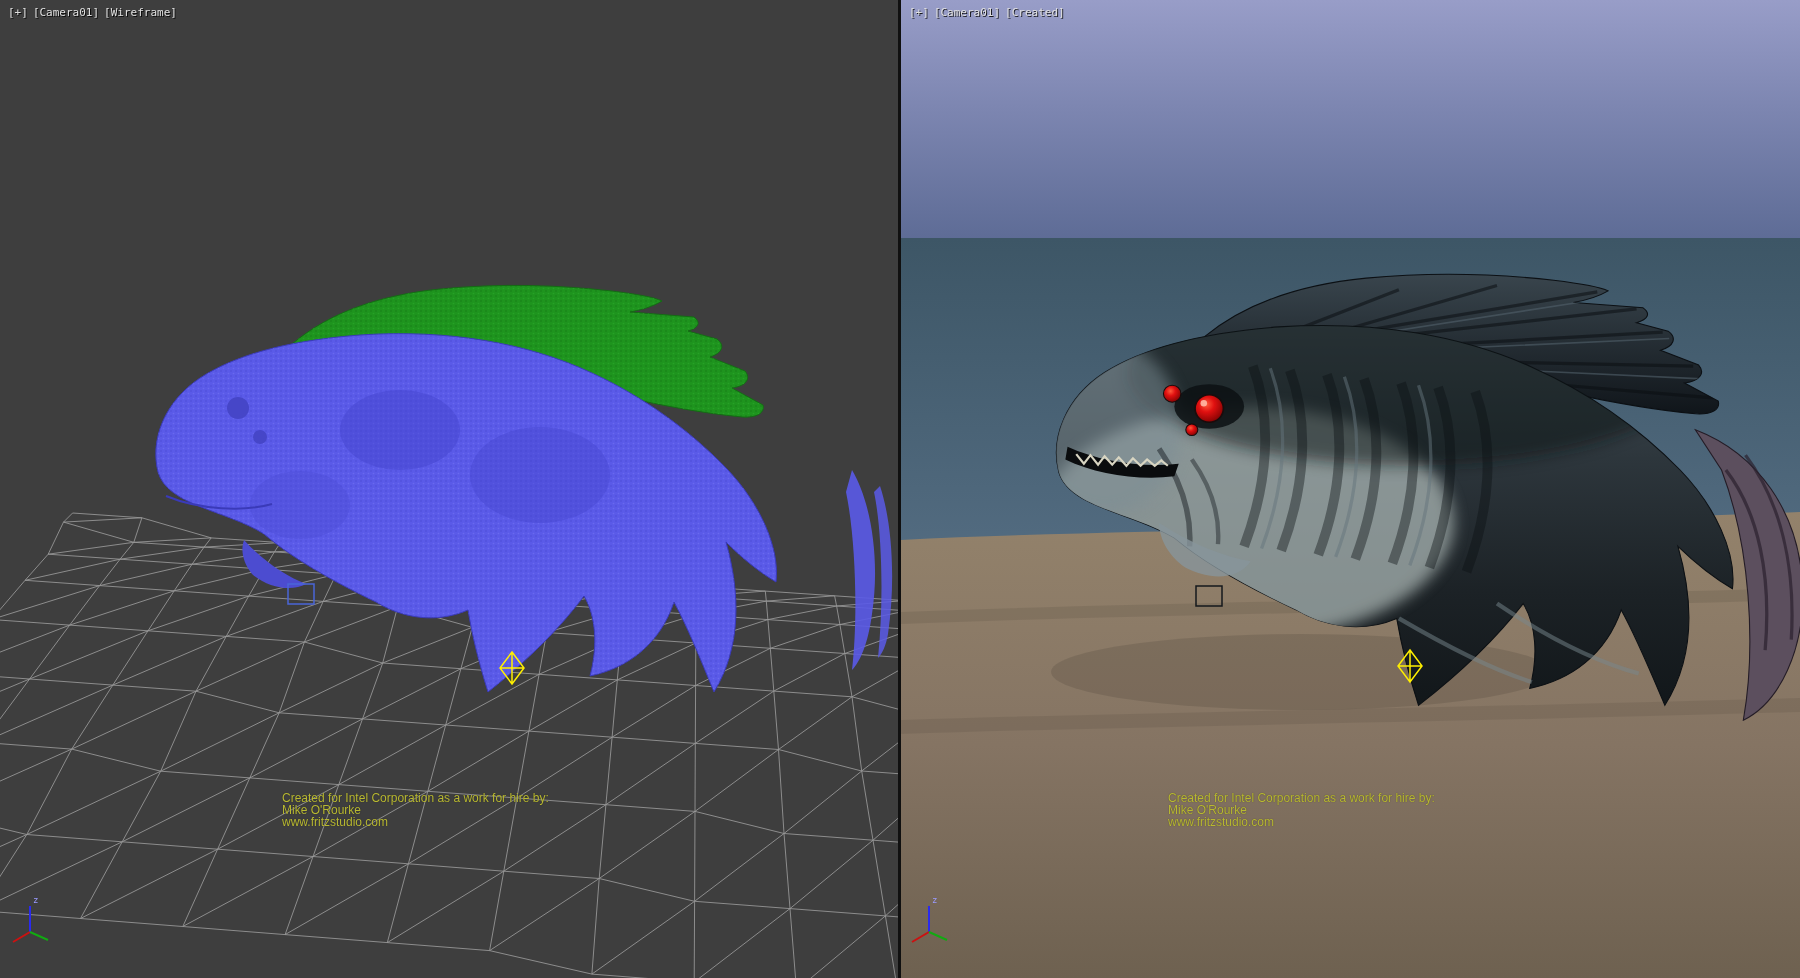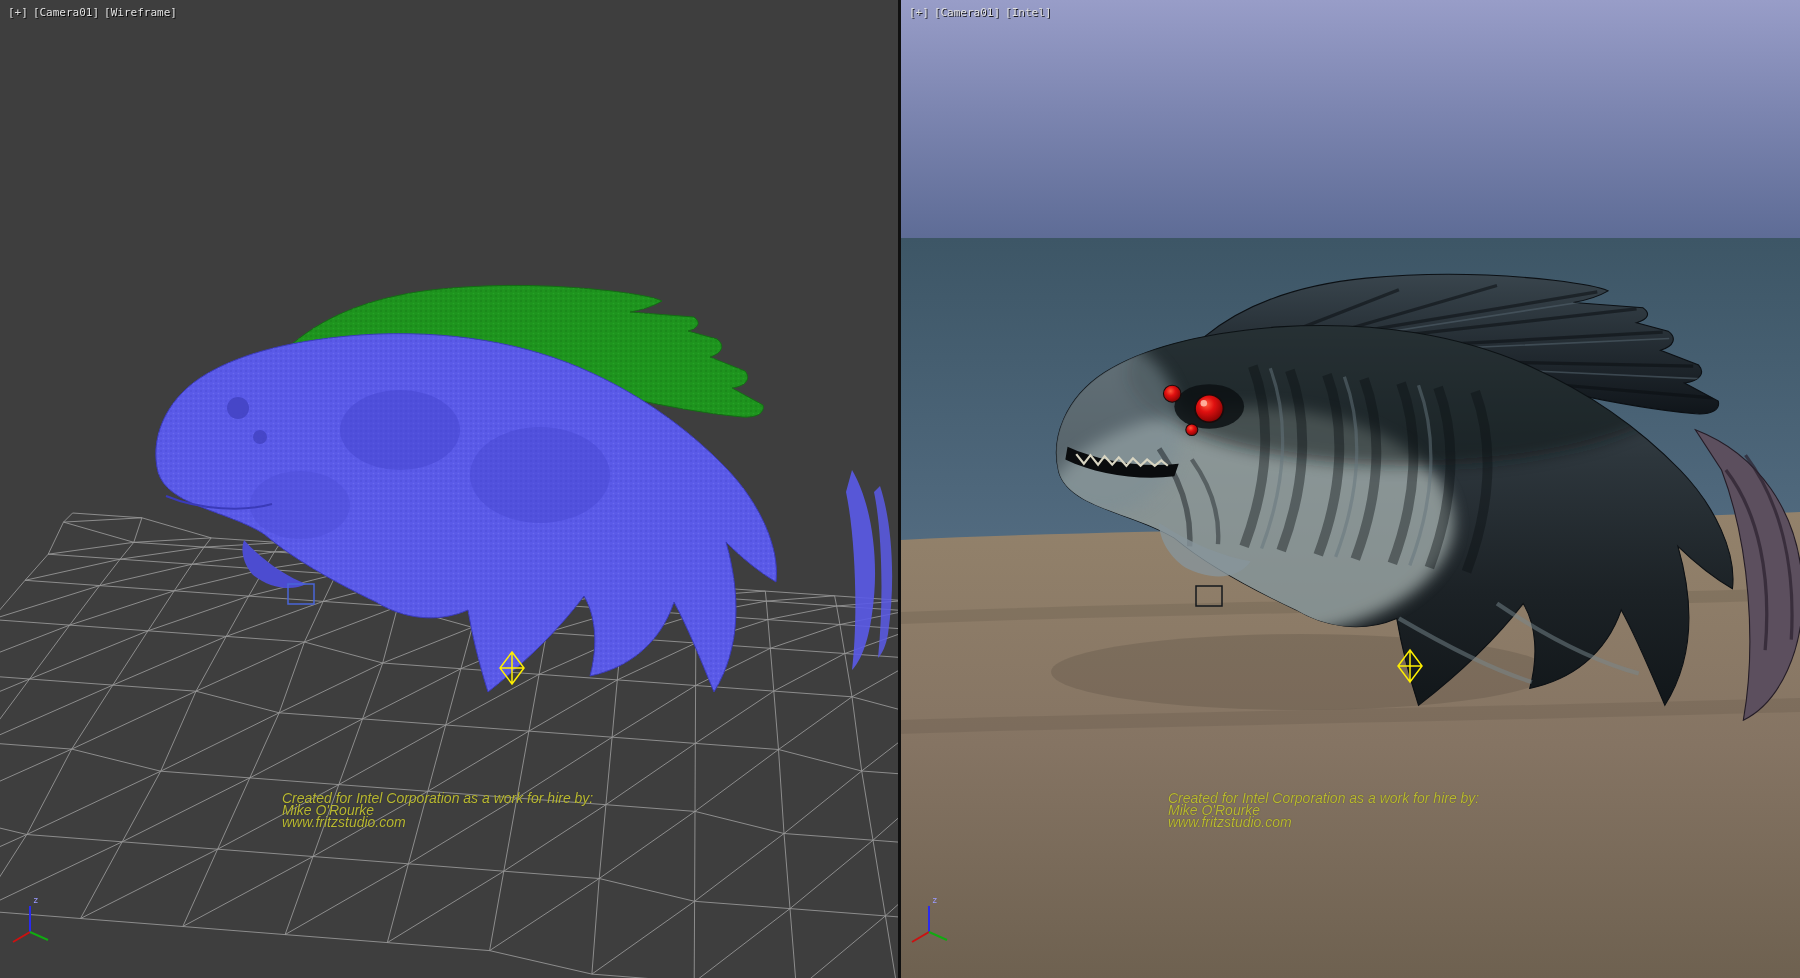--- a/index.html
+++ b/index.html
@@ -6,21 +6,21 @@
   .stage{position:relative;width:1800px;height:978px;background:#101010;overflow:hidden;
          font-family:"Liberation Sans",sans-serif;}
   .viewport{position:absolute;top:0;height:978px;overflow:hidden;}
   .vp-left{left:0;width:898px;background:var(--left-bg,#3e3e3e);}
   .vp-right{left:901px;width:899px;background:#3d5666;}
   svg.scene{position:absolute;left:0;top:0;width:100%;height:100%;display:block;}
   .vp-label{position:absolute;top:6px;left:8px;z-index:5;display:flex;gap:5px;
             font-family:"DejaVu Sans Mono",monospace;font-size:11px;
             color:var(--label-text,#e0e0e0);text-shadow:1px 1px 0 rgba(0,0,0,.85);}
   .vp-label span{cursor:pointer;}
-  .annotation{position:absolute;z-index:4;font-size:14px;font-style:italic;line-height:12px;
+  .annotation{position:absolute;z-index:4;font-size:12px;line-height:12px;
               color:var(--annotation-text,#b9b932);text-shadow:0 0 1px rgba(0,0,0,.5);}
   .vp-left  .annotation{left:282px;top:792px;}
   .vp-right .annotation{left:267px;top:792px;}
   .fish-body{fill:var(--wireframe-body,#5a5ae8);stroke:#3a3ab8;stroke-width:1;}
   .fish-fin{fill:var(--wireframe-fin,#1e941e);stroke:#156a15;stroke-width:1;}
   .gizmo-path{stroke:var(--gizmo,#ffef00);stroke-width:1.5;fill:none;}
   .grid-path{fill:none;stroke:var(--grid-line,#9a9a9a);stroke-width:1;opacity:.85;}
   .helper-left{stroke:var(--helper-left,#4a66d8);fill:none;stroke-width:1.5;}
   .helper-right{stroke:var(--helper-right,#15181c);fill:none;stroke-width:1.5;}
   .axis-z{font-family:"DejaVu Sans Mono",monospace;font-size:9px;fill:#9a9aff;}
@@ -202,21 +202,21 @@
         <line x1="0" y1="0" x2="0" y2="-26" stroke="#2a2aee" stroke-width="2"></line>
         <line x1="0" y1="0" x2="-17" y2="10" stroke="#cc1111" stroke-width="2"></line>
         <line x1="0" y1="0" x2="18" y2="8" stroke="#11aa11" stroke-width="2"></line>
         <text class="axis-z" x="3" y="-29">z</text>
       </g>
     </svg>
 
     <div class="vp-label">
       <span>[+]</span>
       <span>[Camera01]</span>
-      <span>[Intel]</span>
+      <span>[Created]</span>
     </div>
 
     <div class="annotation">
       <div>Created for Intel Corporation as a work for hire by:</div>
       <div>Mike O'Rourke</div>
       <div>www.fritzstudio.com</div>
     </div>
   </div>
 </div>
 

